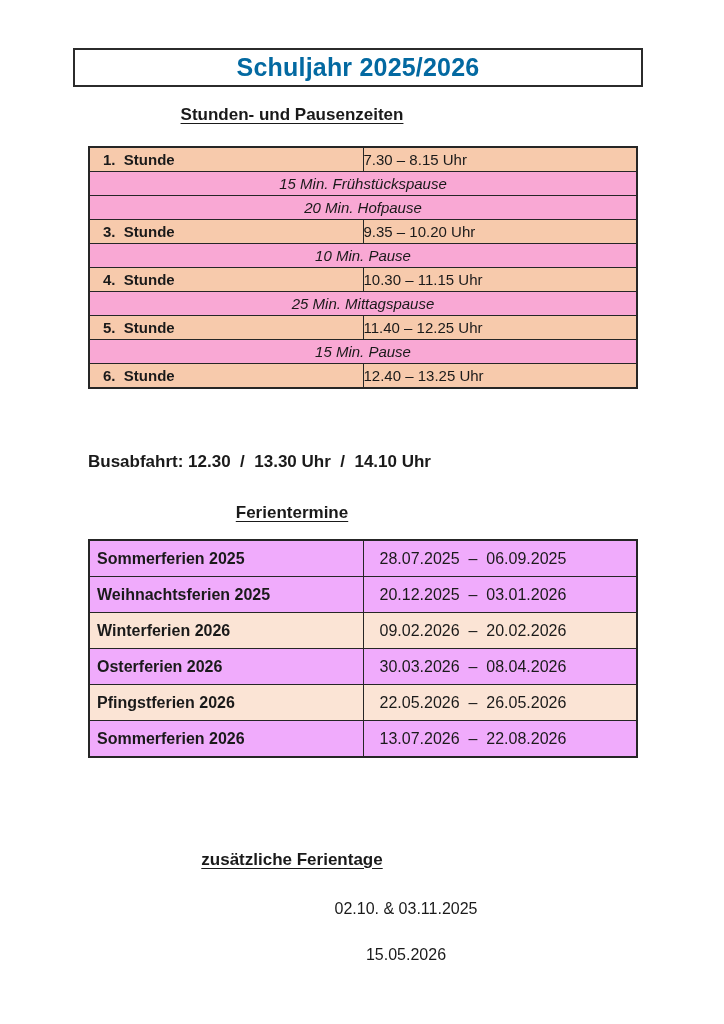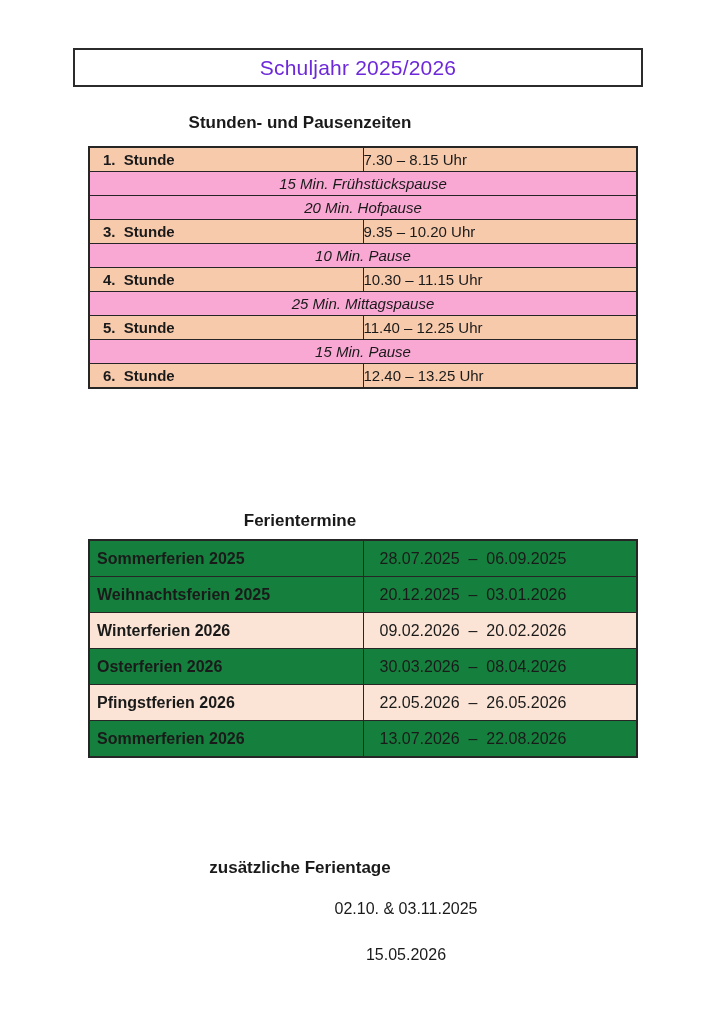--- a/index.html
+++ b/index.html
@@ -24,35 +24,36 @@
     top: 48px;
     width: 566px;
     height: 35px;
     border: 2px solid #2b2b2b;
     display: flex;
     align-items: center;
     justify-content: center;
     background: #ffffff;
   }
   .title-text {
-    color: #6d28d9;
-    font-weight: normal;
-    font-size: 21px;
+    color: #0369a1;
+    font-weight: bold;
+    font-size: 25px;
     letter-spacing: 0.2px;
   }
 
   
   .heading {
     position: absolute;
     left: 0;
     width: 584px;
-    margin: 8px;
+    margin: 0;
     text-align: center;
     font-size: 17px;
     font-weight: bold;
+    text-decoration: underline;
     text-underline-offset: 3px;
   }
   .h-schedule { top: 105px; }
   .h-holidays { top: 503px; }
   .h-extra    { top: 850px; }
 
   
   .schedule-table {
     position: absolute;
     left: 88px;
@@ -114,21 +115,21 @@
     vertical-align: middle;
   }
   .holiday-table .holiday-name {
     font-weight: bold;
     padding-left: 7px;
   }
   .holiday-table .holiday-dates {
     padding-left: 16px;
     white-space: pre-wrap;
   }
-  .hrow-dark  td { background: #15803d; }
+  .hrow-dark  td { background: #f0abfc; }
   .hrow-light td { background: #fbe4d5; }
 
   
   .extra-line {
     position: absolute;
     left: 0;
     width: 724px;
     margin: 0;
     text-align: center;
     font-size: 16px;
@@ -185,20 +186,21 @@
       <tr class="pause">
         <td class="cell-pause" colspan="2">15 Min. Pause</td>
       </tr>
       <tr class="lesson">
         <td class="cell-label">6.  Stunde</td>
         <td class="cell-time">12.40 – 13.25 Uhr</td>
       </tr>
     </tbody>
   </table>
 
+  <p class="bus-line">Busabfahrt: 12.30  /  13.30 Uhr  /  14.10 Uhr</p>
 
   <h2 class="heading h-holidays">Ferientermine</h2>
 
   <table class="holiday-table">
     <colgroup>
         <col style="width:50%">
         <col style="width:50%">
       </colgroup>
     <tbody>
       <tr class="hrow-dark">

